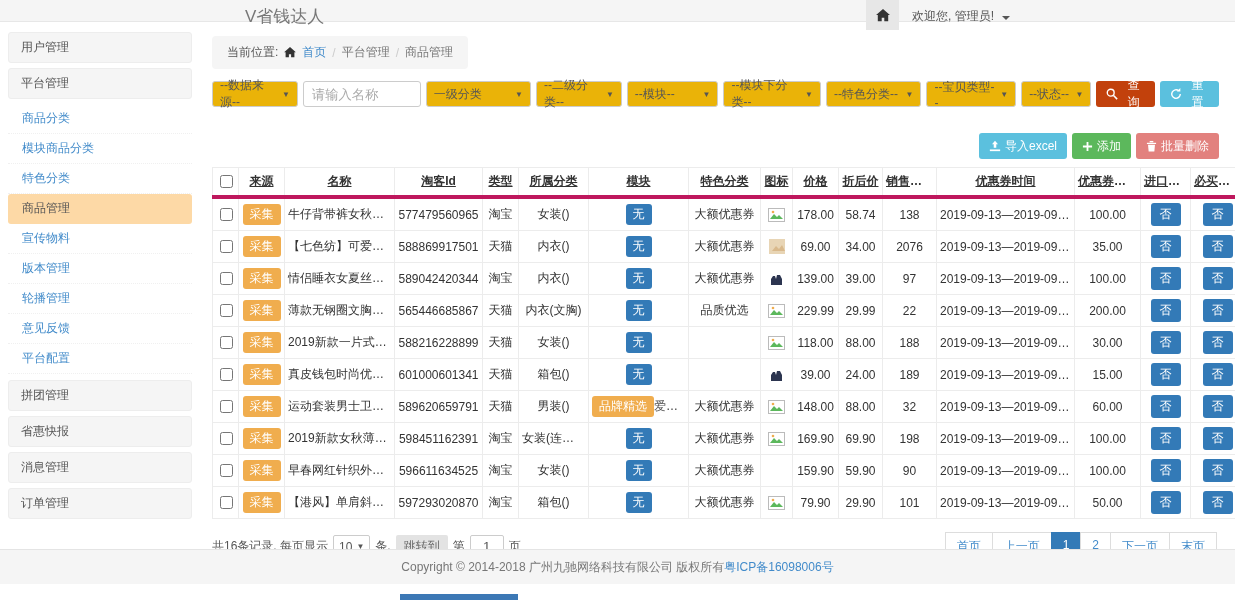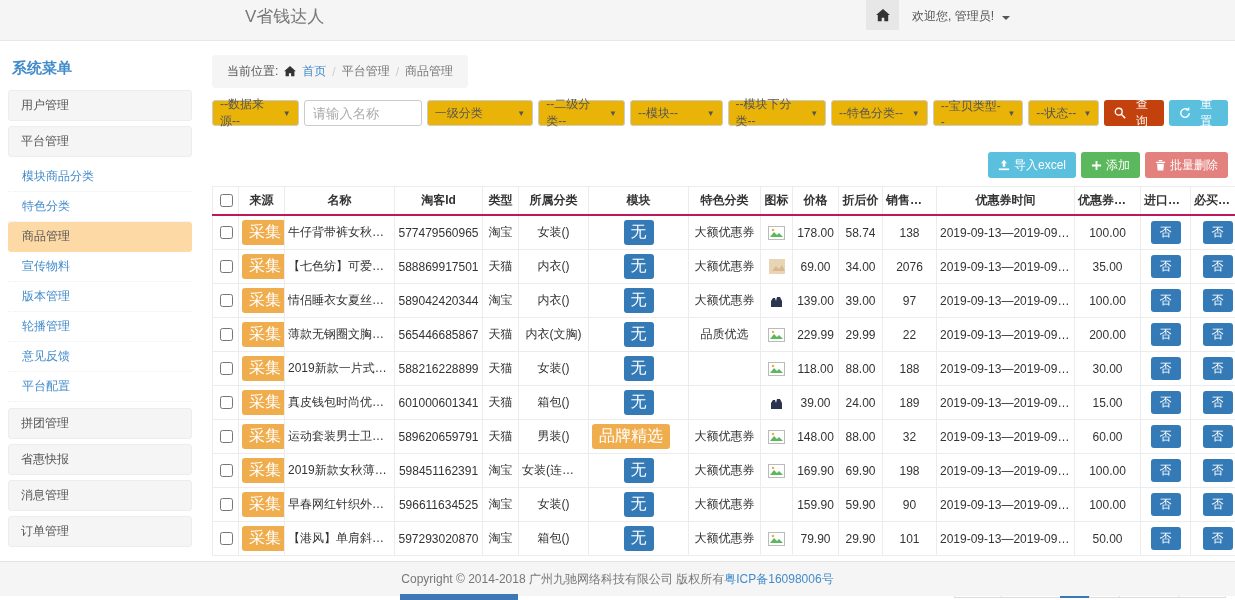--- a/index.html
+++ b/index.html
@@ -3,37 +3,37 @@
 <meta charset="utf-8">
 <style>
   * { box-sizing: border-box; }
   html,body { margin:0; padding:0; }
   body {
     width:1235px; height:600px; overflow:hidden; position:relative;
     background:#fff; color:#333; font-size:12px;
     font-family:"Liberation Sans","DejaVu Sans",sans-serif;
   }
   
-  .topbar { position:relative; height:41px; background:#f5f5f5; border-bottom:1px solid #e7e7e7; }
+  .topbar { position:relative; height:22px; background:#f5f5f5; border-bottom:1px solid #e7e7e7; }
   .brand { position:absolute; left:245px; top:5px; font-size:17px; color:#777; }
   .home-box { position:absolute; left:866px; top:0; width:33px; height:30px; background:#e7e7e7;
               display:flex; align-items:center; justify-content:center; cursor:pointer; }
   .welcome { position:absolute; left:912px; top:8px; color:#555; cursor:pointer; }
   .caret-down { display:inline-block; margin-left:5px; width:0; height:0;
                 border-left:4px solid transparent; border-right:4px solid transparent; border-top:4px solid #555; }
   
   .layout { display:flex; align-items:flex-start; }
   .sidebar { flex:none; width:196px; padding:10px 4px 0 8px; }
   .menu-title { color:#428bca; font-weight:bold; font-size:15px; margin:8px 0 12px 4px; }
   .panel { background:#f5f5f5; border:1px solid #ededed; border-radius:3px; padding:6px 12px;
            margin-bottom:5px; color:#555; cursor:pointer; }
   .submenu { list-style:none; margin:3px 0 6px 0; padding:0; }
   .submenu li { padding:6px 14px; color:#428bca; border-bottom:1px dotted #f0f0f0; cursor:pointer; }
   .submenu li.active { background:#fdd9a6; border-radius:3px; color:#555; border-bottom-color:transparent; }
-  .main { flex:1; min-width:0; padding:14px 7px 0 16px; }
+  .main { flex:1; min-width:0; padding:14px 16px 0 16px; }
   
   .breadcrumb { display:inline-flex; align-items:center; gap:6px; background:#f5f5f5;
                 border-radius:4px; padding:8px 15px; color:#555; }
   .breadcrumb .link { color:#428bca; cursor:pointer; }
   .breadcrumb .sep { color:#ccc; }
   .breadcrumb .muted { color:#777; }
   
   .filters { display:flex; align-items:center; gap:5px; margin-top:12px; }
   .sel { height:26px; background:#eab308; border:1px solid #ccc; border-radius:3px;
          display:flex; align-items:center; justify-content:space-between;
@@ -49,43 +49,43 @@
   .btn-primary { background:#c2410c; }
   .btn-info    { background:#5bc0de; }
   .btn-success { background:#5cb85c; }
   .btn-danger-light { background:#e2817e; }
   
   .actions { display:flex; justify-content:flex-end; gap:5px; margin-top:26px; }
   
   table.grid { width:100%; border-collapse:collapse; table-layout:fixed; margin-top:8px; }
   .grid th, .grid td { border:1px solid #ececec; text-align:center; padding:4px 3px;
                        white-space:nowrap; overflow:hidden; text-overflow:ellipsis; height:27px; }
-  .grid th { font-weight:bold; color:#333; border-bottom:2px solid #be185d; }
-  .badge { display:inline-block; border-radius:3px; color:#fff; padding:2px 7px; font-size:16px; }
+  .grid th { font-weight:bold; color:#333; border-bottom:4px solid #be185d;text-decoration:underline; }
+  .badge { display:inline-block; border-radius:3px; color:#fff; padding:2px 7px; font-size:12px; }
   .bg-orange { background:#f0ad4e; }
   .bg-blue   { background:#337ab7; }
   .tag-btn { display:inline-block; border:none; border-radius:3px; color:#fff; padding:3px 9px;
              font-size:12px; cursor:pointer; font-family:inherit; }
   .tb-blue  { background:#337ab7; }
   .mod-txt { color:#555; }
   
   .pagerow { display:flex; align-items:center; justify-content:space-between; margin-top:13px; }
   .pageinfo { display:flex; align-items:center; gap:5px; color:#555; }
   .mini-sel { height:24px; border:1px solid #ccc; border-radius:2px; background:#fff;
               display:inline-flex; align-items:center; gap:4px; padding:0 5px; color:#555; cursor:pointer; }
   .jump-btn { height:24px; border:none; background:#e3e3e3; color:#666; border-radius:2px;
               padding:0 8px; cursor:pointer; font-family:inherit; font-size:12px; }
   .jump-inp { width:34px; height:24px; border:1px solid #ccc; border-radius:2px; text-align:center;
               color:#555; outline:none; }
   .pager { display:flex; margin-right:2px; }
   .pager a { border:1px solid #ddd; padding:5px 11px; color:#428bca; margin-left:-1px;
              cursor:pointer; text-decoration:none; background:#fff; }
   .pager a.active { background:#337ab7; border-color:#337ab7; color:#fff; }
   
-  .footer { position:absolute; left:0; right:0; bottom:4px; height:35px; background:#f5f5f5;
+  .footer { position:absolute; left:0; right:0; bottom:16px; height:35px; background:#f5f5f5;
             border-top:1px solid #e4e4e4; text-align:center; line-height:34px; color:#777; z-index:5; }
   .footer .icp { color:#428bca; cursor:pointer; }
   .hscroll-thumb { position:absolute; left:400px; bottom:0; width:118px; height:6px;
                    background:#3c78b5; z-index:6; cursor:grab; }
   .icon-img { display:inline-block; vertical-align:middle; }
   svg { display:block; }
 </style>
 </head>
 <body>
 
@@ -100,24 +100,24 @@
   </div>
   <div class="welcome">
     <span>欢迎您, 管理员!</span>
     <span class="caret-down"></span>
   </div>
 </div>
 
 <div class="layout">
 
   <div class="sidebar">
-    <div class="menu-title">系统菜单</div>
     <div class="panel">用户管理</div>
     <div class="panel">平台管理</div>
     <ul class="submenu" id="platform-submenu">
+        <li>商品分类</li>
         <li>模块商品分类</li>
         <li>特色分类</li>
         <li class="active">商品管理</li>
         <li>宣传物料</li>
         <li>版本管理</li>
         <li>轮播管理</li>
         <li>意见反馈</li>
         <li>平台配置</li>
       </ul>
     <div id="sidebar-bottom">

